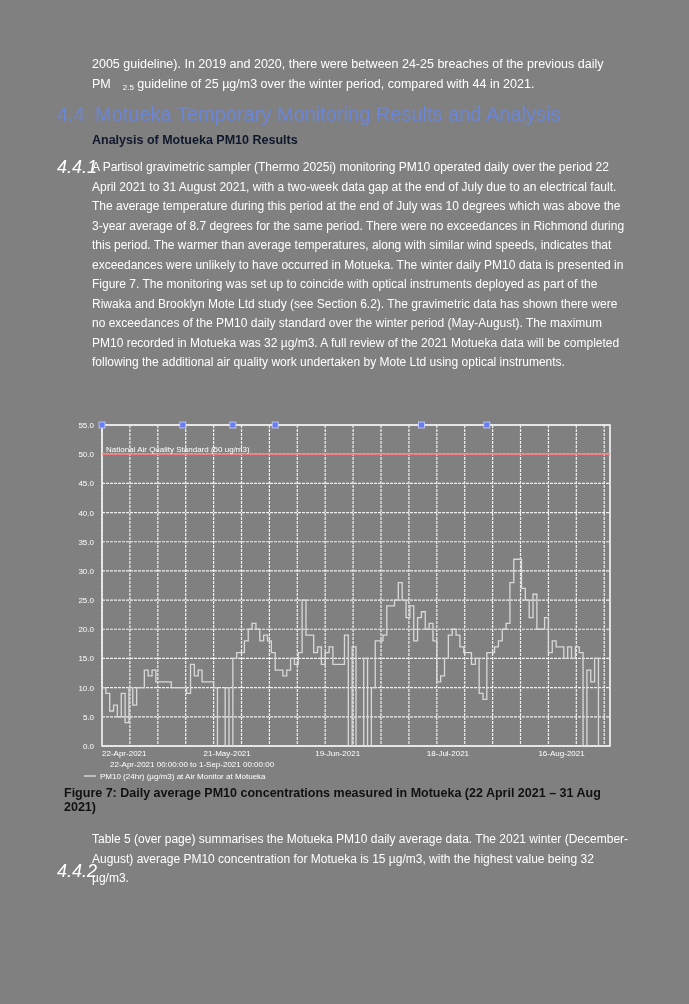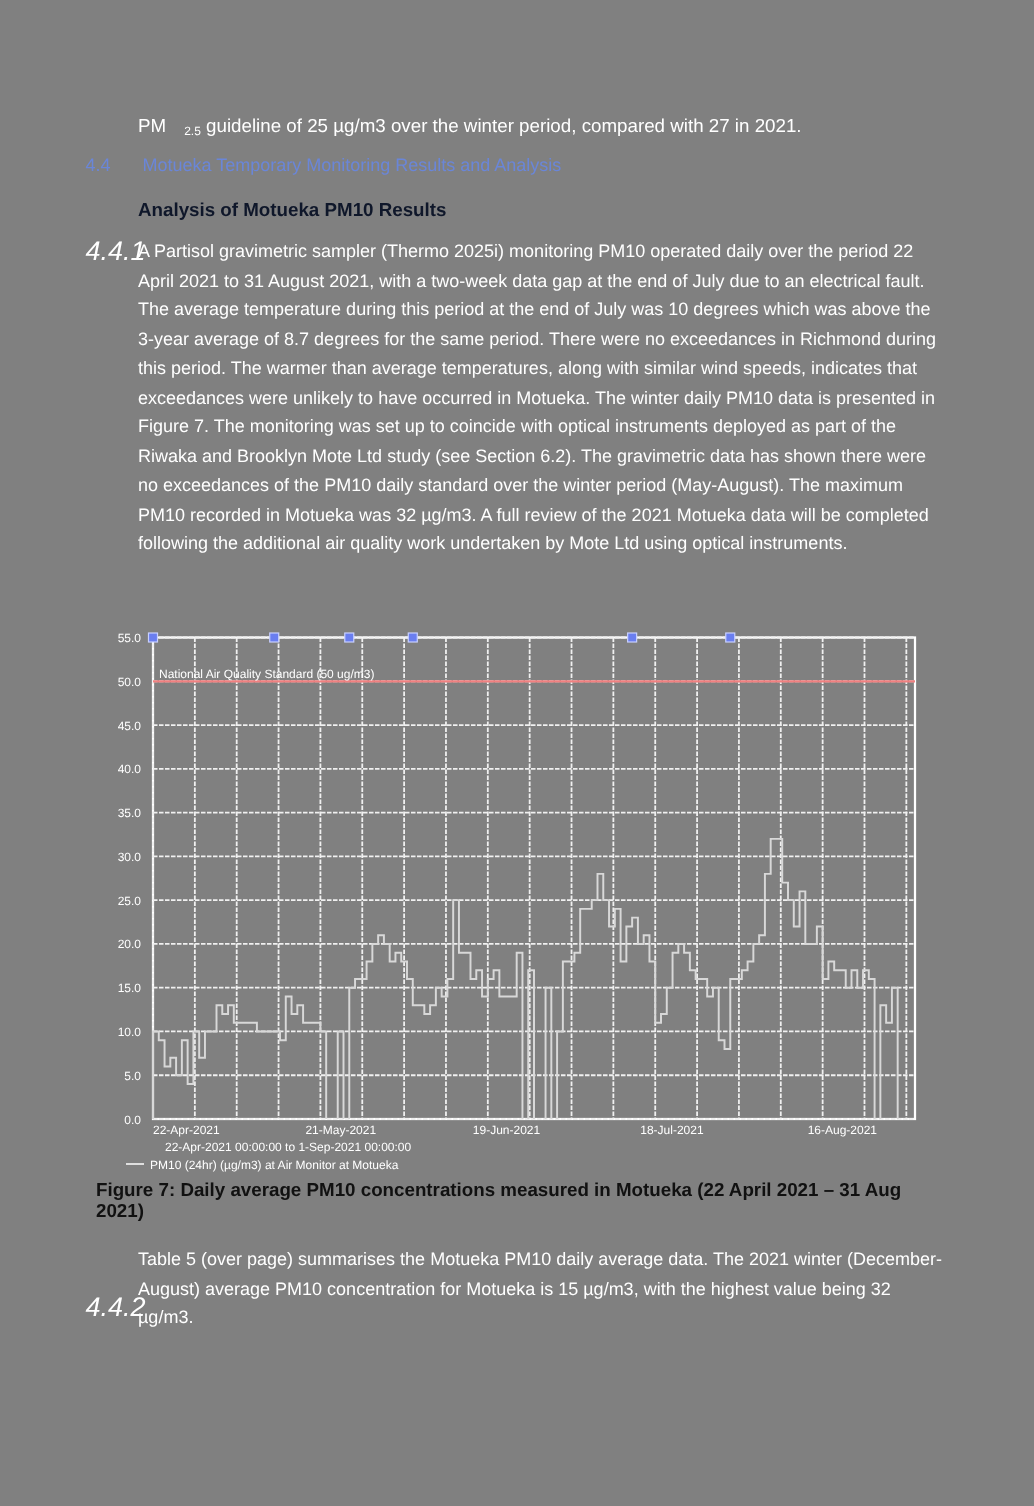--- a/index.html
+++ b/index.html
@@ -2,34 +2,34 @@
 <html><head>
 <meta charset="utf-8">
 <style>
   html, body { margin:0; padding:0; }
   body {
     width:689px; height:1004px; background:#808080; position:relative; overflow:hidden;
     font-family: "Liberation Sans", sans-serif; color:#ffffff;
   }
   .para { position:absolute; left:92px; width:540px; font-size:12.5px; line-height:19.5px; color:#ffffff; }
   .num { position:absolute; font-size:18px; line-height:19.5px; color:#ffffff;font-style:italic; }
-  .h2 { position:absolute; left:57px; top:103px; font-size:12px; color:#6a86d8; font-weight:normal; }
+  .h2 { position:absolute; left:57px; top:103px; font-size:20px; color:#6a86d8; font-weight:normal; }
   .h2 .n { display:inline-block; width:38px; }
   .sub { position:absolute; left:92px; top:133px; font-size:12.5px; font-weight:bold; color:#0f172a; }
   .caption { position:absolute; left:64px; top:786px; width:570px; text-align:left; font-size:12.5px; font-weight:bold; color:#111; }
   sub { font-size:8px; vertical-align:-2px;padding-left:12px; }
   #chart { position:absolute; left:70px; top:410px; }
   .axis-lbl { font-size:8px; fill:#ffffff; font-family:"Liberation Sans", sans-serif; }
 </style>
 </head>
 <body>
 
 <div class="para" style="top:55px;">
-  <br>
-  <span>PM</span><sub>2.5</sub><span> guideline of 25 µg/m3 over the winter period, compared with 27 in 2021.</span>
+  <span>2005 guideline). In 2019 and 2020, there were between 24-25 breaches of the previous daily</span><br>
+  <span>PM</span><sub>2.5</sub><span> guideline of 25 µg/m3 over the winter period, compared with 44 in 2021.</span>
 </div>
 
 <div class="h2">
   <span class="n">4.4</span><span>Motueka Temporary Monitoring Results and Analysis</span>
 </div>
 <div class="sub">Analysis of Motueka PM10 Results</div>
 
 <div class="num" style="left:57px; top:158px;">4.4.1</div>
 <div class="para" style="top:158px; font-size:12px;">A Partisol gravimetric sampler (Thermo 2025i) monitoring PM10 operated daily over the period 22 April 2021 to 31 August 2021, with a two-week data gap at the end of July due to an electrical fault. The average temperature during this period at the end of July was 10 degrees which was above the 3-year average of 8.7 degrees for the same period. There were no exceedances in Richmond during this period.  The warmer than average temperatures, along with similar wind speeds, indicates that exceedances were unlikely to have occurred in Motueka.  The winter daily PM10 data is presented in Figure 7.  The monitoring was set up to coincide with optical instruments deployed as part of the Riwaka and Brooklyn Mote Ltd study (see Section 6.2).  The gravimetric data has shown there were no exceedances of the PM10 daily standard over the winter period (May-August).  The maximum PM10 recorded in Motueka was 32 µg/m3.  A full review of the 2021 Motueka data will be completed following the additional air quality work undertaken by Mote Ltd using optical instruments.</div>
 

